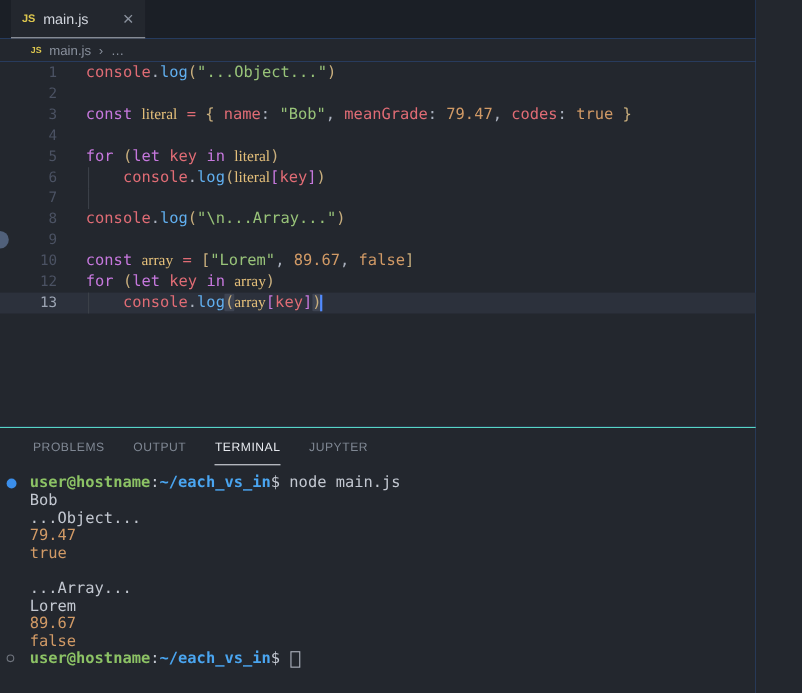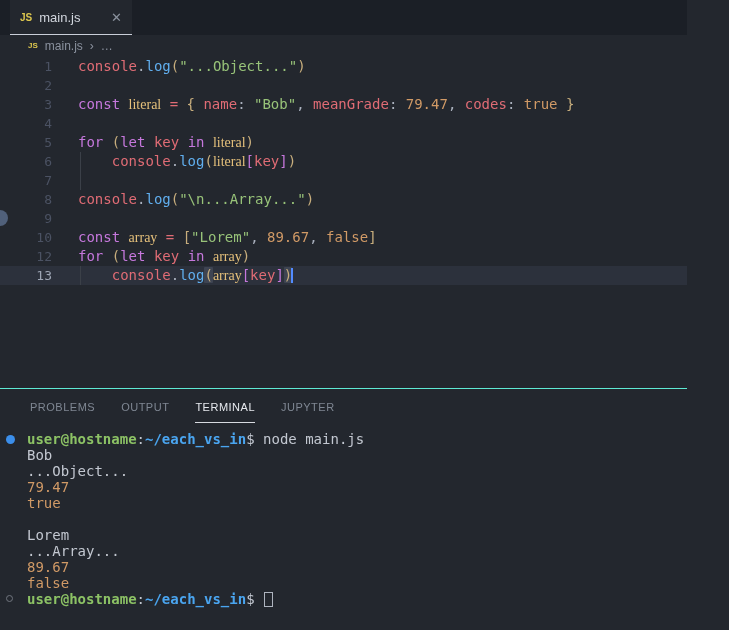--- a/index.html
+++ b/index.html
@@ -153,22 +153,22 @@
         </div>
     </div>
     <div class="terminal">
       <div>
           <div class="t-row"><span class="t-dot"></span><span class="tc-green">user@hostname</span><span class="tc-fg">:</span><span class="tc-blue">~/each_vs_in</span><span class="tc-fg">$</span><span class="tc-fg"> node main.js</span></div>
           <div class="t-row"><span class="tc-fg">Bob</span></div>
           <div class="t-row"><span class="tc-fg">...Object...</span></div>
           <div class="t-row"><span class="tc-orange">79.47</span></div>
           <div class="t-row"><span class="tc-orange">true</span></div>
           <div class="t-row"></div>
+          <div class="t-row"><span class="tc-fg">...Array...</span></div>
           <div class="t-row"><span class="tc-fg">Lorem</span></div>
-          <div class="t-row"><span class="tc-fg">...Array...</span></div>
           <div class="t-row"><span class="tc-orange">89.67</span></div>
           <div class="t-row"><span class="tc-orange">false</span></div>
           <div class="t-row"><span class="t-circle"></span><span class="tc-green">user@hostname</span><span class="tc-fg">:</span><span class="tc-blue">~/each_vs_in</span><span class="tc-fg">$</span><span class="tc-fg"> </span><span class="t-cursor"></span></div>
         </div>
     </div>
   </div>
 
 </div>
 
 </body></html>

